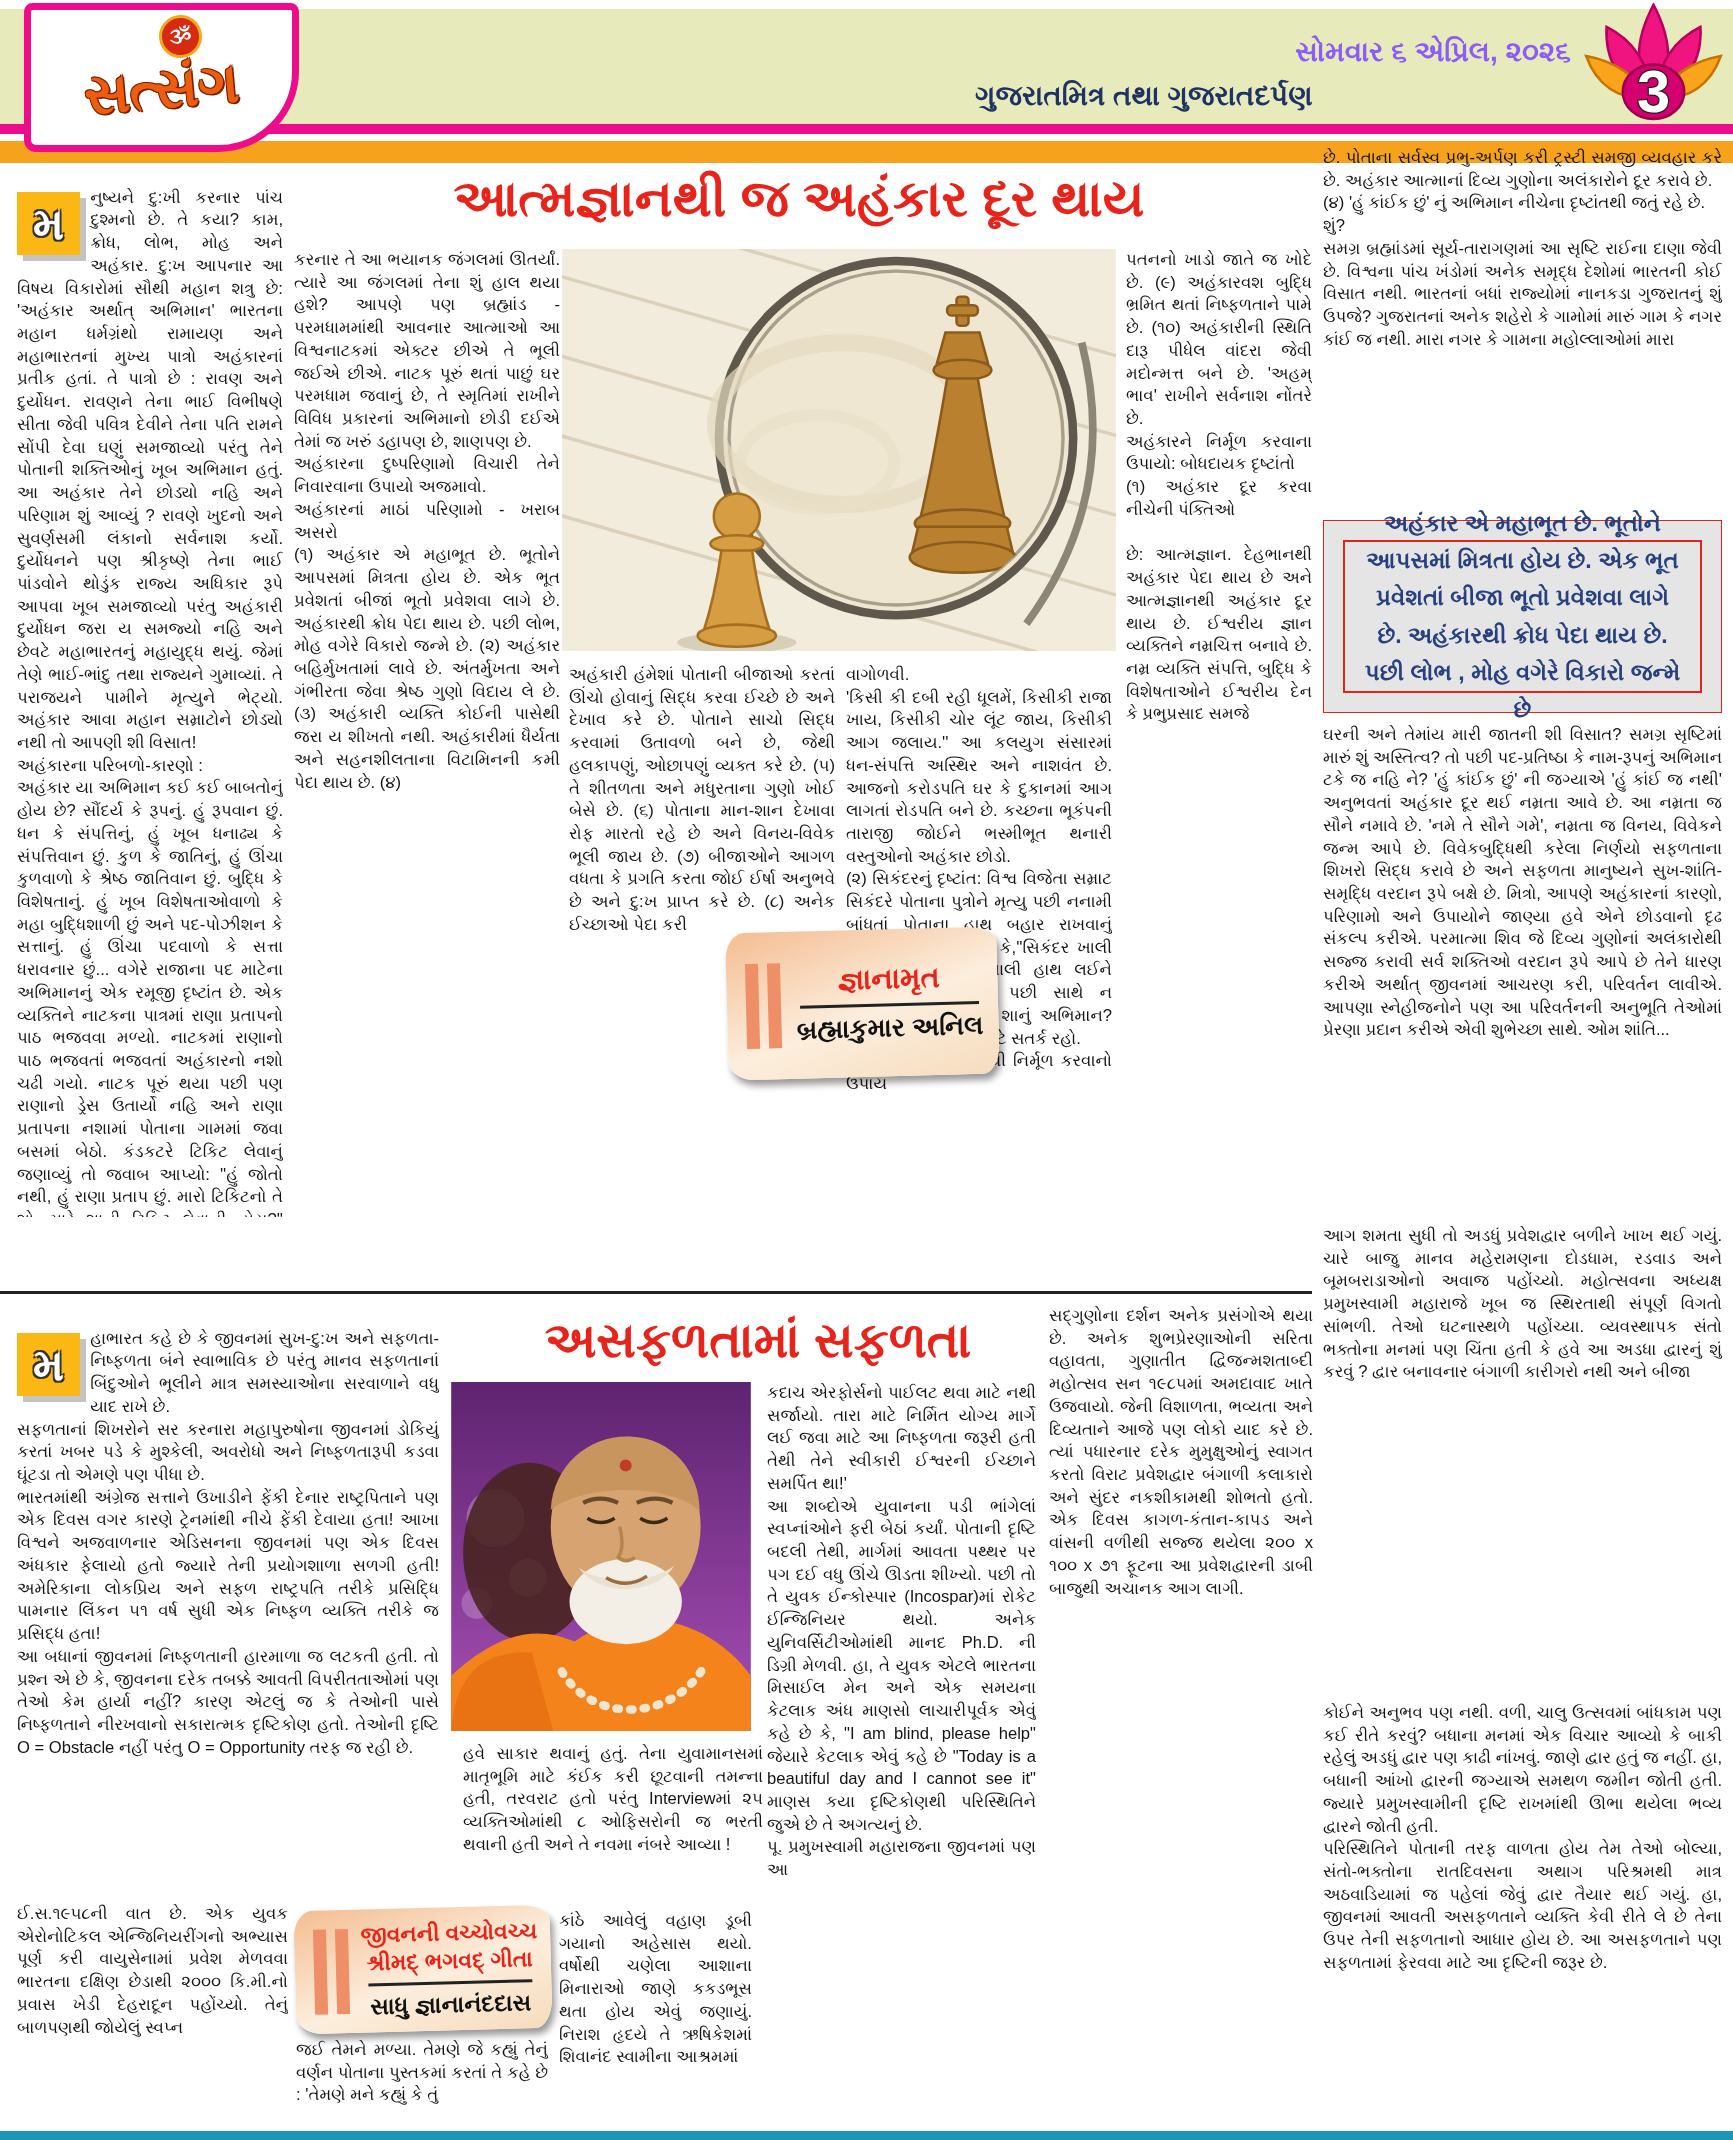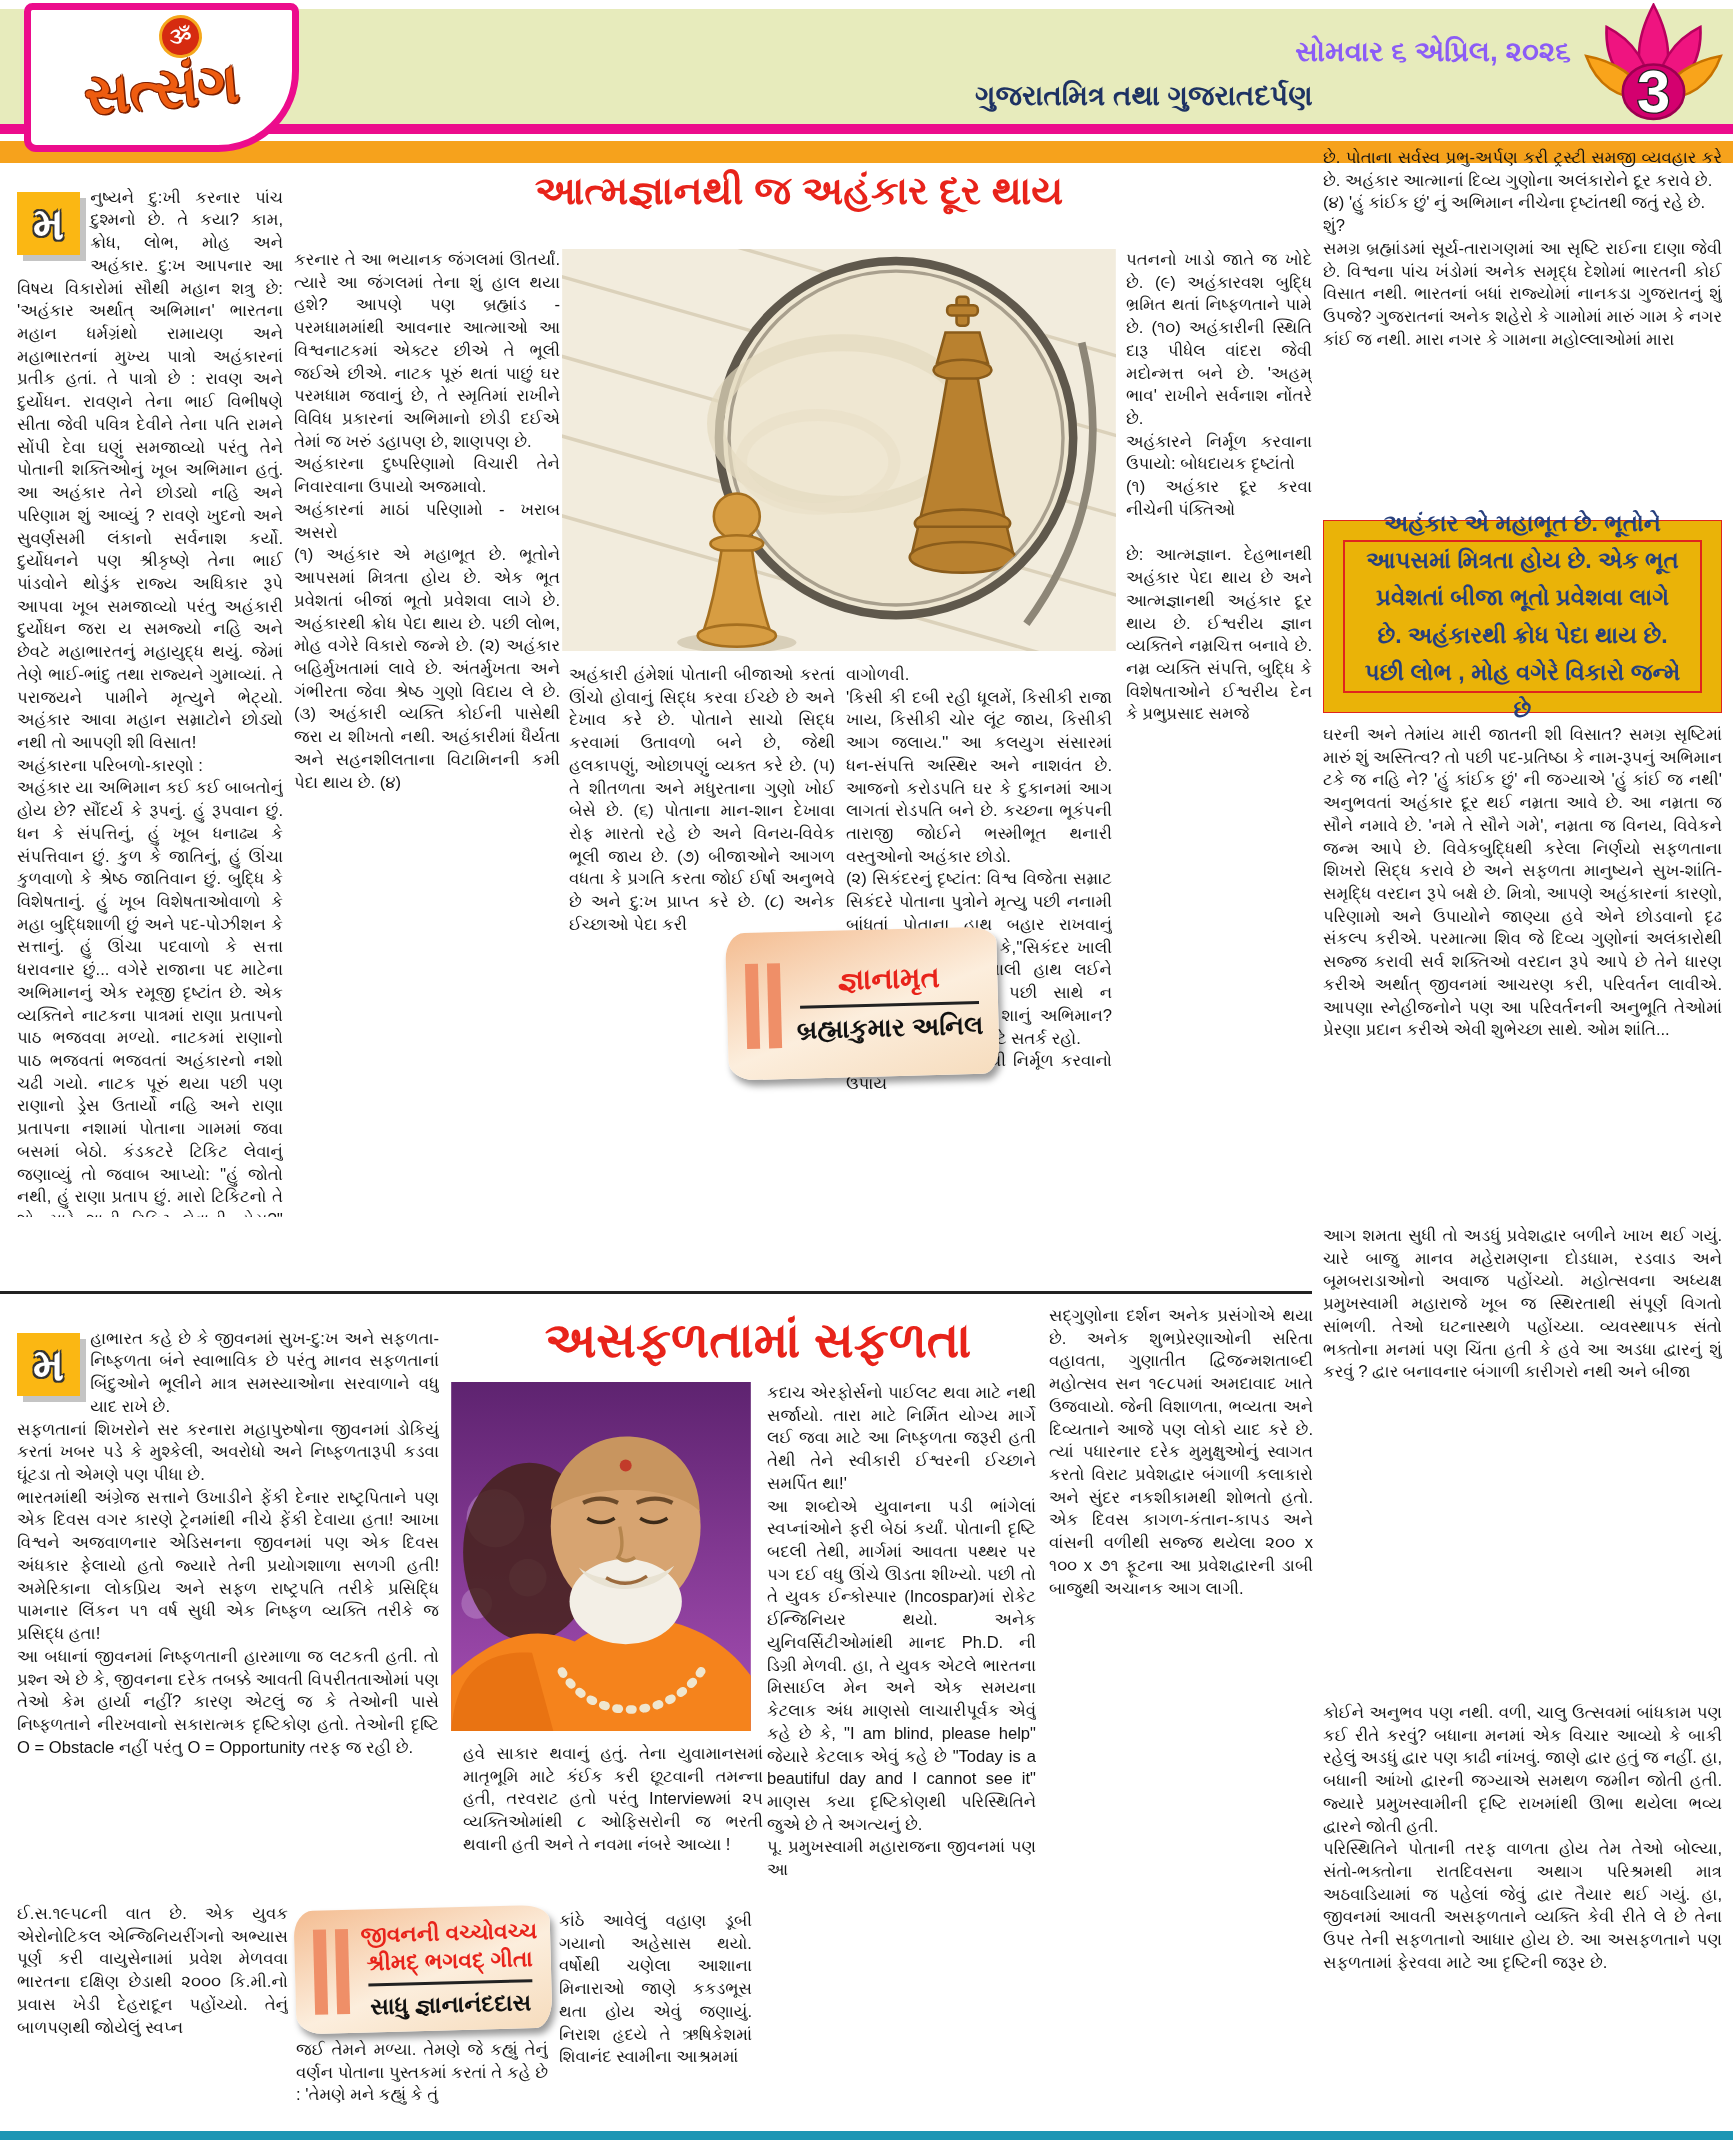--- a/index.html
+++ b/index.html
@@ -25,27 +25,27 @@
   .lotus{position:absolute;right:6.8px;top:3.4px;width:145px;height:128px;}
 
   
   .col{position:absolute;font-size:16.6px;line-height:1.37;text-align:justify;color:#131313;
        white-space:pre-line;overflow:hidden;}
   .dropcap{float:left;width:63px;height:63px;margin:5.1px 10.2px 1.7px 0;background:#fbb713;
            color:#ffffff;font-size:44px;font-weight:bold;line-height:63px;text-align:center;
            box-shadow:6px 6px 0 #c4c4c4;
            text-shadow:1.7px 1.7px 0 #333,-1.7px -1.7px 0 #333,1.7px -1.7px 0 #333,-1.7px 1.7px 0 #333;}
   .headline{position:absolute;color:#e8231a;font-weight:bold;text-align:center;}
-  .h1a{font-size:39px;} .h2a{font-size:49px;}
+  .h1a{font-size:51px;} .h2a{font-size:49px;}
 
   
   .photo{position:absolute;overflow:hidden;}
 
   
-  .qbox{position:absolute;border:1.7px solid #e0251d;padding:19px;background:#eab308;box-sizing:border-box;}
+  .qbox{position:absolute;border:1.7px solid #e0251d;padding:19px;background:#e5e5e5;box-sizing:border-box;}
   .qbox-inner{border:2.6px solid #e0251d;height:100%;box-sizing:border-box;display:flex;
               align-items:center;justify-content:center;padding:6.8px 17px;}
   .qbox-text{color:#27407e;font-weight:bold;font-size:23px;line-height:1.62;text-align:center;white-space:pre-line;}
 
   
   .paper-box{position:absolute;background:linear-gradient(160deg,#f4bd92 0%,#fceedd 55%,#f6dcbd 100%);
              border-radius:19px 29px 17px 25.6px / 25.6px 15.3px 29px 19px;
              box-shadow:3.4px 6px 7.7px rgba(0,0,0,.4);transform:rotate(-1.5deg);
              display:flex;align-items:center;padding:10.2px 12px;box-sizing:border-box;}
   .paper-bars{display:flex;gap:9.4px;margin:0 12px 0 6.8px;}

